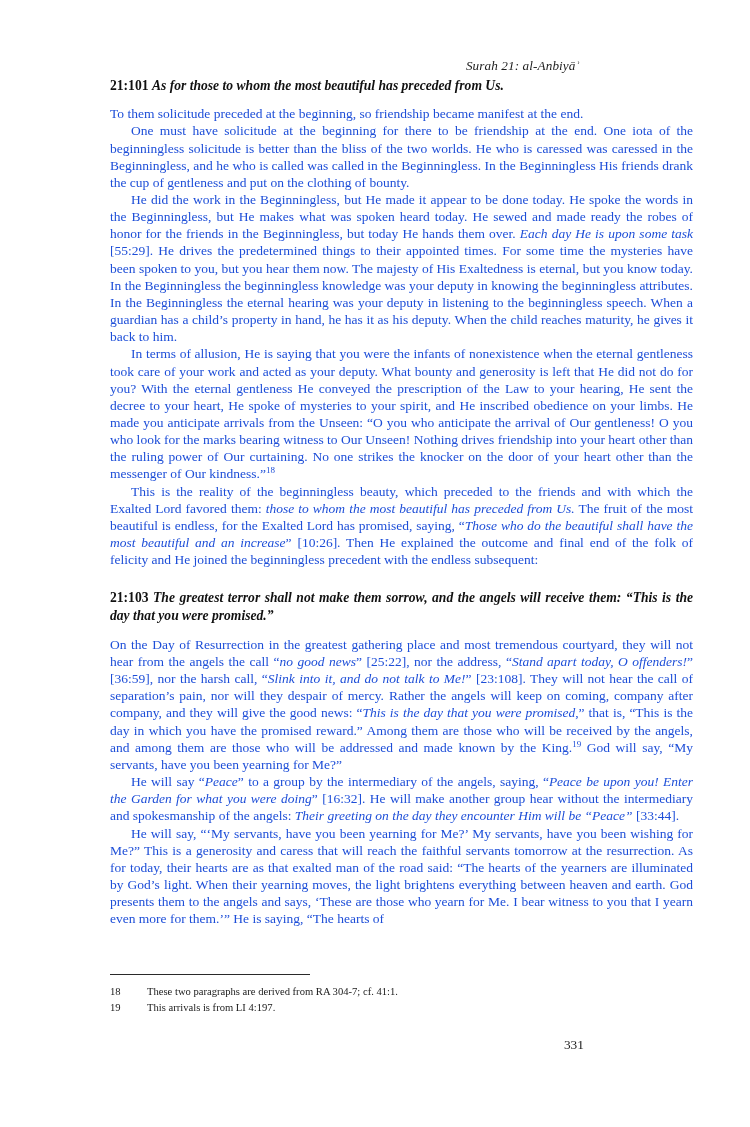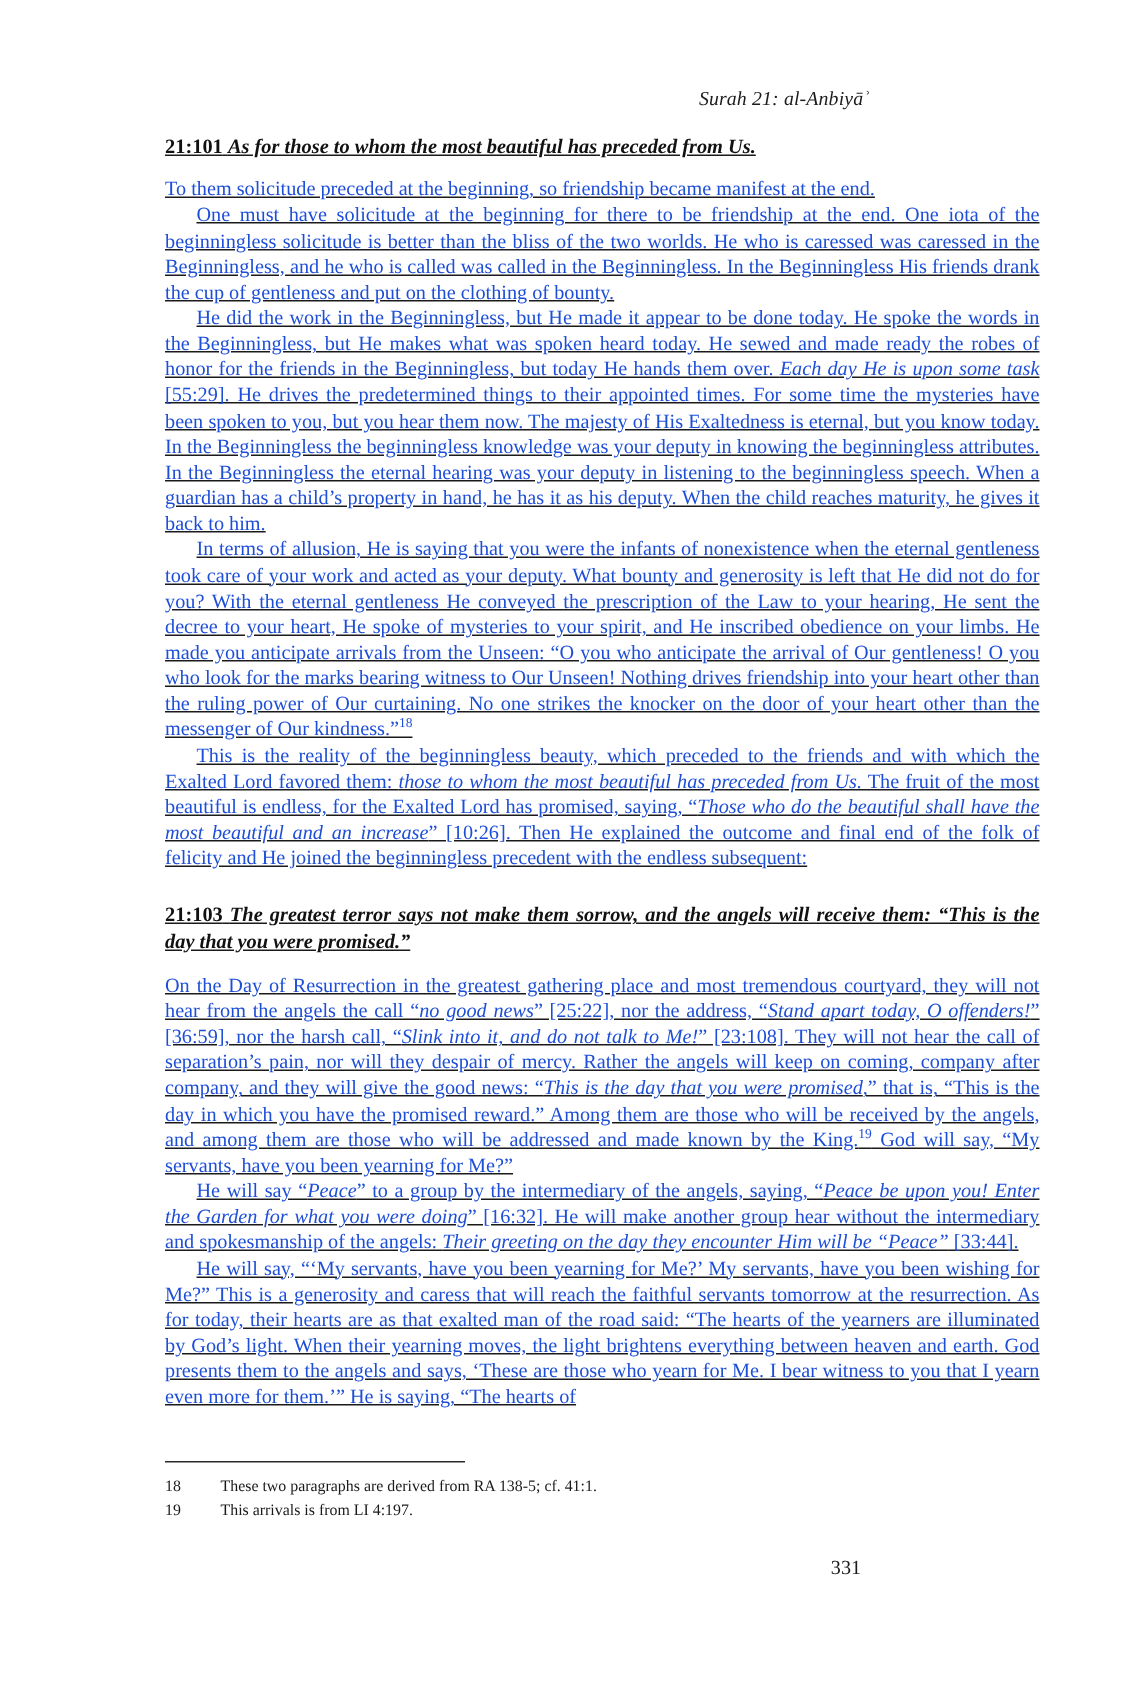--- a/index.html
+++ b/index.html
@@ -29,24 +29,23 @@
     left: 110px;
     right: 46px;
     text-align: right;
     font-style: italic;
     font-size: 13.2px;
     letter-spacing: 0.1px;
     color: #1c1c1c;
   }
   .content {
     position: absolute;
-    top: 89px;
+    top: 77px;
     left: 110px;
     width: 583px;
-    text-decoration: underline;
   }
   .verse-heading {
     font-size: 13.6px;
     line-height: 17.2px;
     margin: 0 0 11px 0;
     text-align: justify;
     text-justify: inter-word;
     color: #111;
   }
   .verse-heading .vnum {
@@ -108,21 +107,21 @@
     width: 37px;
     flex: 0 0 37px;
   }
   .footnote .ftext {
     flex: 1 1 auto;
   }
   .folio {
     position: absolute;
     top: 1037px;
     left: 110px;
-    right: 52px;
+    right: 42px;
     text-align: right;
     font-size: 13.4px;
     color: #1a1a1a;
   }
 </style>
 </head>
 <body>
 
 <div class="page">
 
@@ -142,36 +141,36 @@
     <p class="body-par indent"><span>He did the work in the Beginningless, but He made it appear to be done today.  He spoke the words in the Beginningless, but He makes what was spoken heard today.  He sewed and made ready the robes of honor for the friends in the Beginningless, but today He hands them over. </span><i>Each day He is upon some task</i><span> [55:29]. He drives the predetermined things to their appointed times. For some time the mysteries have been spoken to you, but you hear them now.  The majesty of His Exaltedness is eternal, but you know today.  In the Beginningless the beginningless knowledge was your deputy in knowing the beginningless attributes.  In the Beginningless the eternal hearing was your deputy in listening to the beginningless speech.  When a guardian has a child’s property in hand, he has it as his deputy.  When the child reaches maturity, he gives it back to him.</span></p>
 
     <p class="body-par indent"><span>In terms of allusion, He is saying that you were the infants of nonexistence when the eternal gentleness took care of your work and acted as your deputy.  What bounty and generosity is left that He did not do for you? With the eternal gentleness He conveyed the prescription of the Law to your hearing, He sent the decree to your heart, He spoke of mysteries to your spirit, and He inscribed obedience on your limbs.  He made you anticipate arrivals from the Unseen: “O you who anticipate the arrival of Our gentleness!  O you who look for the marks bearing witness to Our Unseen!  Nothing drives friendship into your heart other than the ruling power of Our curtaining.  No one strikes the knocker on the door of your heart other than the messenger of Our kindness.”</span><sup class="fn">18</sup></p>
 
     <p class="body-par indent"><span>This is the reality of the beginningless beauty, which preceded to the friends and with which the Exalted Lord favored them:  </span><i>those to whom the most beautiful has preceded from Us.</i><span> The fruit of the most beautiful is endless, for the Exalted Lord has promised, saying, “</span><i>Those who do the beautiful shall have the most beautiful and an increase</i><span>” [10:26]. Then He explained the outcome and final end of the folk of felicity and He joined the beginningless precedent with the endless subsequent:</span></p>
 
     <div class="gap-before-heading"></div>
 
     <div class="verse-heading second">
       <span class="vnum">21:103</span>
-      <span class="vtext">The greatest terror says not make them sorrow, and the angels will receive them: “This is the day that you were promised.”</span>
+      <span class="vtext">The greatest terror shall not make them sorrow, and the angels will receive them: “This is the day that you were promised.”</span>
     </div>
 
     <p class="body-par"><span>On the Day of Resurrection in the greatest gathering place and most tremendous courtyard, they will not hear from the angels the call “</span><i>no good news</i><span>” [25:22], nor the address, “</span><i>Stand apart today, O offenders!</i><span>” [36:59], nor the harsh call, “</span><i>Slink into it, and do not talk to Me!</i><span>” [23:108].  They will not hear the call of separation’s pain, nor will they despair of mercy.  Rather the angels will keep on coming, company after company, and they will give the good news: “</span><i>This is the day that you were promised</i><span>,” that is, “This is the day in which you have the promised reward.”  Among them are those who will be received by the angels, and among them are those who will be addressed and made known by the King.</span><sup class="fn">19</sup><span>  God will say, “My servants, have you been yearning for Me?”</span></p>
 
     <p class="body-par indent"><span>He will say “</span><i>Peace</i><span>” to a group by the intermediary of the angels, saying, “</span><i>Peace be upon you! Enter the Garden for what you were doing</i><span>” [16:32].  He will make another group hear without the intermediary and spokesmanship of the angels: </span><i>Their greeting on the day they encounter Him will be “Peace”</i><span> [33:44].</span></p>
 
     <p class="body-par indent">He will say, “‘My servants, have you been yearning for Me?’  My servants, have you been wishing for Me?”  This is a generosity and caress that will reach the faithful servants tomorrow at the resurrection.  As for today, their hearts are as that exalted man of the road said:  “The hearts of the yearners are illuminated by God’s light.  When their yearning moves, the light brightens everything between heaven and earth.  God presents them to the angels and says, ‘These are those who yearn for Me.  I bear witness to you that I yearn even more for them.’”  He is saying, “The hearts of</p>
 
   </div>
 
   <div class="footnote-area">
     <div class="footnote-rule"></div>
     <div class="footnote">
       <span class="fnum">18</span>
-      <span class="ftext">These two paragraphs are derived from RA 138-5; cf. 41:1.</span>
+      <span class="ftext">These two paragraphs are derived from RA 304-7; cf. 41:1.</span>
     </div>
     <div class="footnote">
       <span class="fnum">19</span>
       <span class="ftext">This arrivals is from LI 4:197.</span>
     </div>
   </div>
 
   <div class="folio">331</div>
 
 </div>

